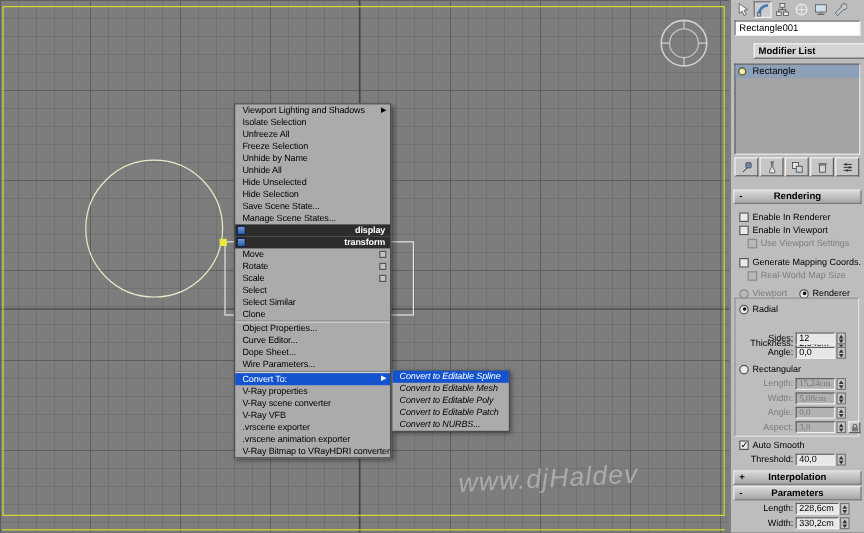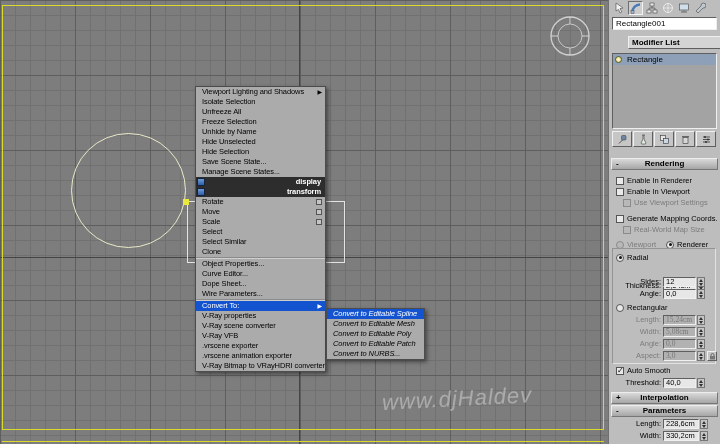--- a/index.html
+++ b/index.html
@@ -124,30 +124,31 @@
     </svg>
 
     <div class="watermark">www.djHaldev</div>
 
     <div class="ctx">
       <div class="mi"><span>Viewport Lighting and Shadows</span><span class="arr">▶</span></div>
       <div class="mi"><span>Isolate Selection</span></div>
       <div class="mi"><span>Unfreeze All</span></div>
       <div class="mi"><span>Freeze Selection</span></div>
       <div class="mi"><span>Unhide by Name</span></div>
+      <div class="mi"><span>Unhide All</span></div>
       <div class="mi"><span>Hide Unselected</span></div>
       <div class="mi"><span>Hide Selection</span></div>
       <div class="mi"><span>Save Scene State...</span></div>
       <div class="mi"><span>Manage Scene States...</span></div>
 
       <div class="hdr"><span class="hsq"></span><span>display</span></div>
       <div class="hdr"><span class="hsq"></span><span>transform</span></div>
 
+      <div class="mi"><span>Move</span><span class="setbox"></span></div>
       <div class="mi"><span>Rotate</span><span class="setbox"></span></div>
-      <div class="mi"><span>Move</span><span class="setbox"></span></div>
       <div class="mi"><span>Scale</span><span class="setbox"></span></div>
       <div class="mi"><span>Select</span></div>
       <div class="mi"><span>Select Similar</span></div>
       <div class="mi"><span>Clone</span></div>
       <div class="sep"></div>
       <div class="mi"><span>Object Properties...</span></div>
       <div class="mi"><span>Curve Editor...</span></div>
       <div class="mi"><span>Dope Sheet...</span></div>
       <div class="mi"><span>Wire Parameters...</span></div>
       <div class="sep"></div>

